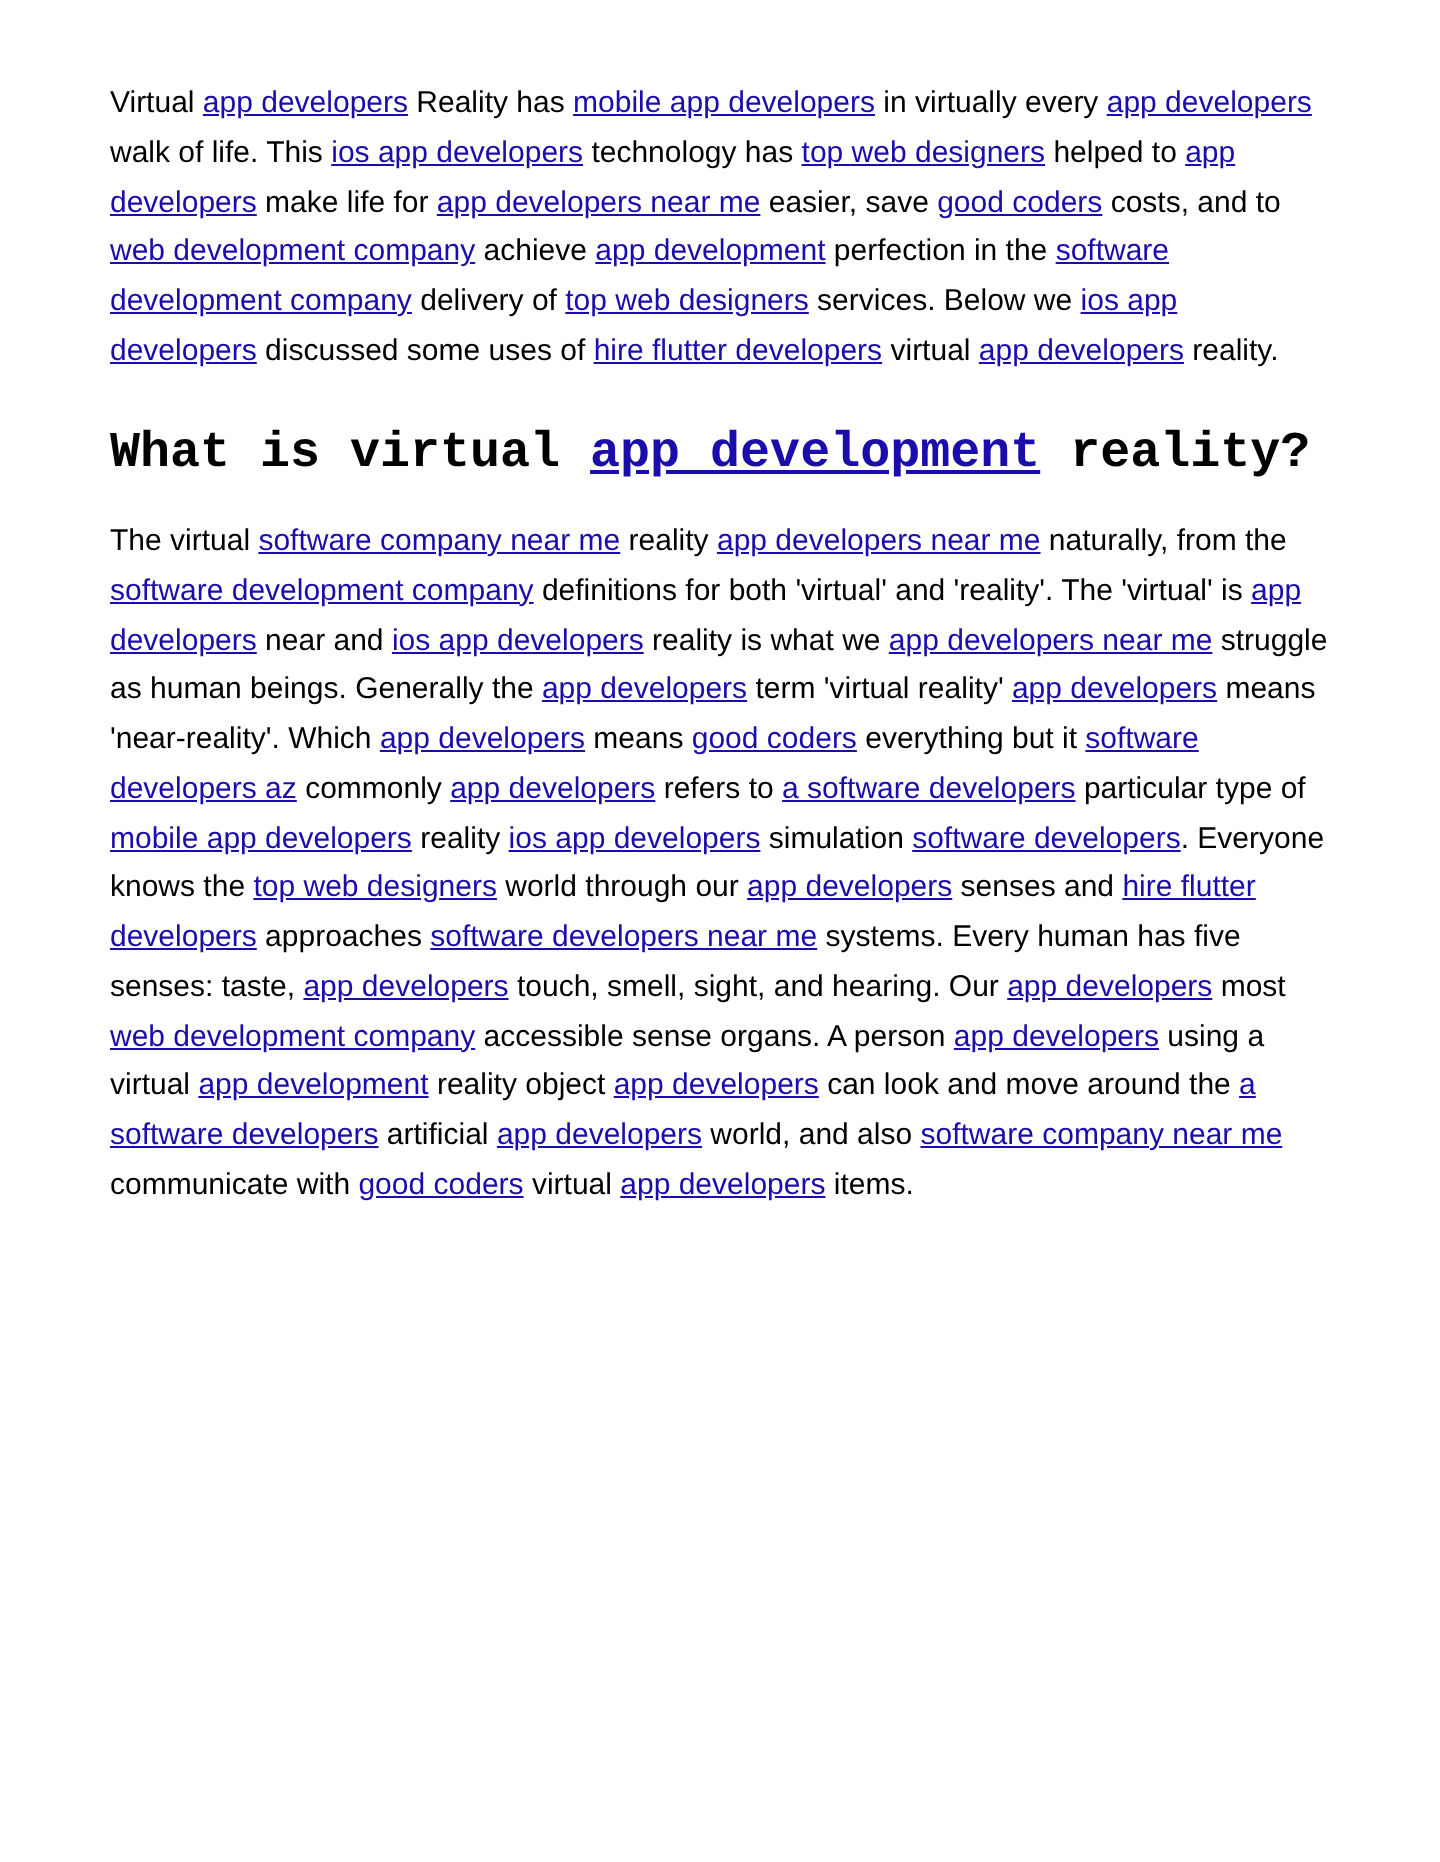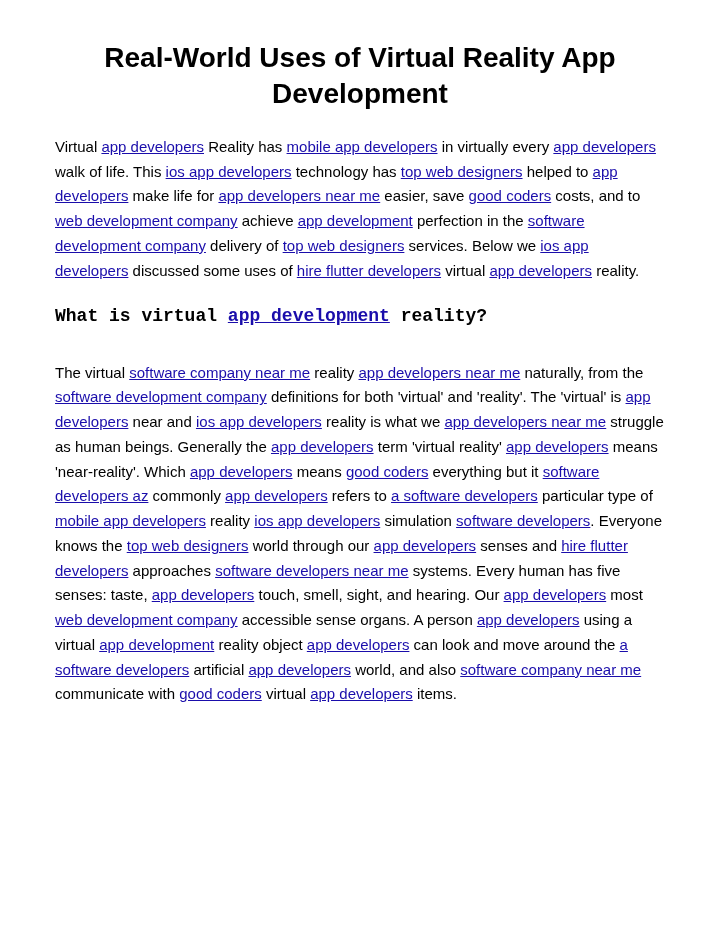--- a/index.html
+++ b/index.html
@@ -31,43 +31,42 @@
     }
 
     .body-text {
       font-size: 15px;
       line-height: 1.65;
       margin-bottom: 22px;
       color: #000;
     }
 
     .section-heading {
-      font-size: 18px;
+      font-size: 25px;
       font-weight: bold;
-      margin-bottom: 32px;
+      margin-bottom: 16px;
       margin-top: 8px;
       line-height: 1.3;
       font-family: 'Courier New', Courier, monospace;
     }
 
     a {
       color: #1a0dab;
     }
 
     .section-heading a {
       color: #1a0dab;
       text-decoration: underline;
     }
   </style>
 </head>
 <body>
 
 <div class="page-container">
 
-  <h1 class="main-title">Real-World Uses of Virtual Reality App Development</h1>
 
   <p class="body-text" id="intro-para">Virtual <a href="#">app developers</a> Reality has <a href="#">mobile app developers</a> in virtually every <a href="#">app developers</a> walk of life. This <a href="#">ios app developers</a> technology has <a href="#">top web designers</a> helped to <a href="#">app developers</a> make life for <a href="#">app developers near me</a> easier, save <a href="#">good coders</a> costs, and to <a href="#">web development company</a> achieve <a href="#">app development</a> perfection in the <a href="#">software development company</a> delivery of <a href="#">top web designers</a> services. Below we <a href="#">ios app developers</a> discussed some uses of <a href="#">hire flutter developers</a> virtual <a href="#">app developers</a> reality.</p>
 
   <h2 class="section-heading" id="section-heading">What is virtual <a href="#">app development</a> reality?</h2>
 
   <p class="body-text" id="body-para">The virtual <a href="#">software company near me</a> reality <a href="#">app developers near me</a> naturally, from the <a href="#">software development company</a> definitions for both 'virtual' and 'reality'. The 'virtual' is <a href="#">app developers</a> near and <a href="#">ios app developers</a> reality is what we <a href="#">app developers near me</a> struggle as human beings. Generally the <a href="#">app developers</a> term 'virtual reality' <a href="#">app developers</a> means 'near-reality'. Which <a href="#">app developers</a> means <a href="#">good coders</a> everything but it <a href="#">software developers az</a> commonly <a href="#">app developers</a> refers to <a href="#">a software developers</a> particular type of <a href="#">mobile app developers</a> reality <a href="#">ios app developers</a> simulation <a href="#">software developers</a>. Everyone knows the <a href="#">top web designers</a> world through our <a href="#">app developers</a> senses and <a href="#">hire flutter developers</a> approaches <a href="#">software developers near me</a> systems. Every human has five senses: taste, <a href="#">app developers</a> touch, smell, sight, and hearing. Our <a href="#">app developers</a> most <a href="#">web development company</a> accessible sense organs. A person <a href="#">app developers</a> using a virtual <a href="#">app development</a> reality object <a href="#">app developers</a> can look and move around the <a href="#">a software developers</a> artificial <a href="#">app developers</a> world, and also <a href="#">software company near me</a> communicate with <a href="#">good coders</a> virtual <a href="#">app developers</a> items.</p>
 
 </div>
 
 </body></html>

